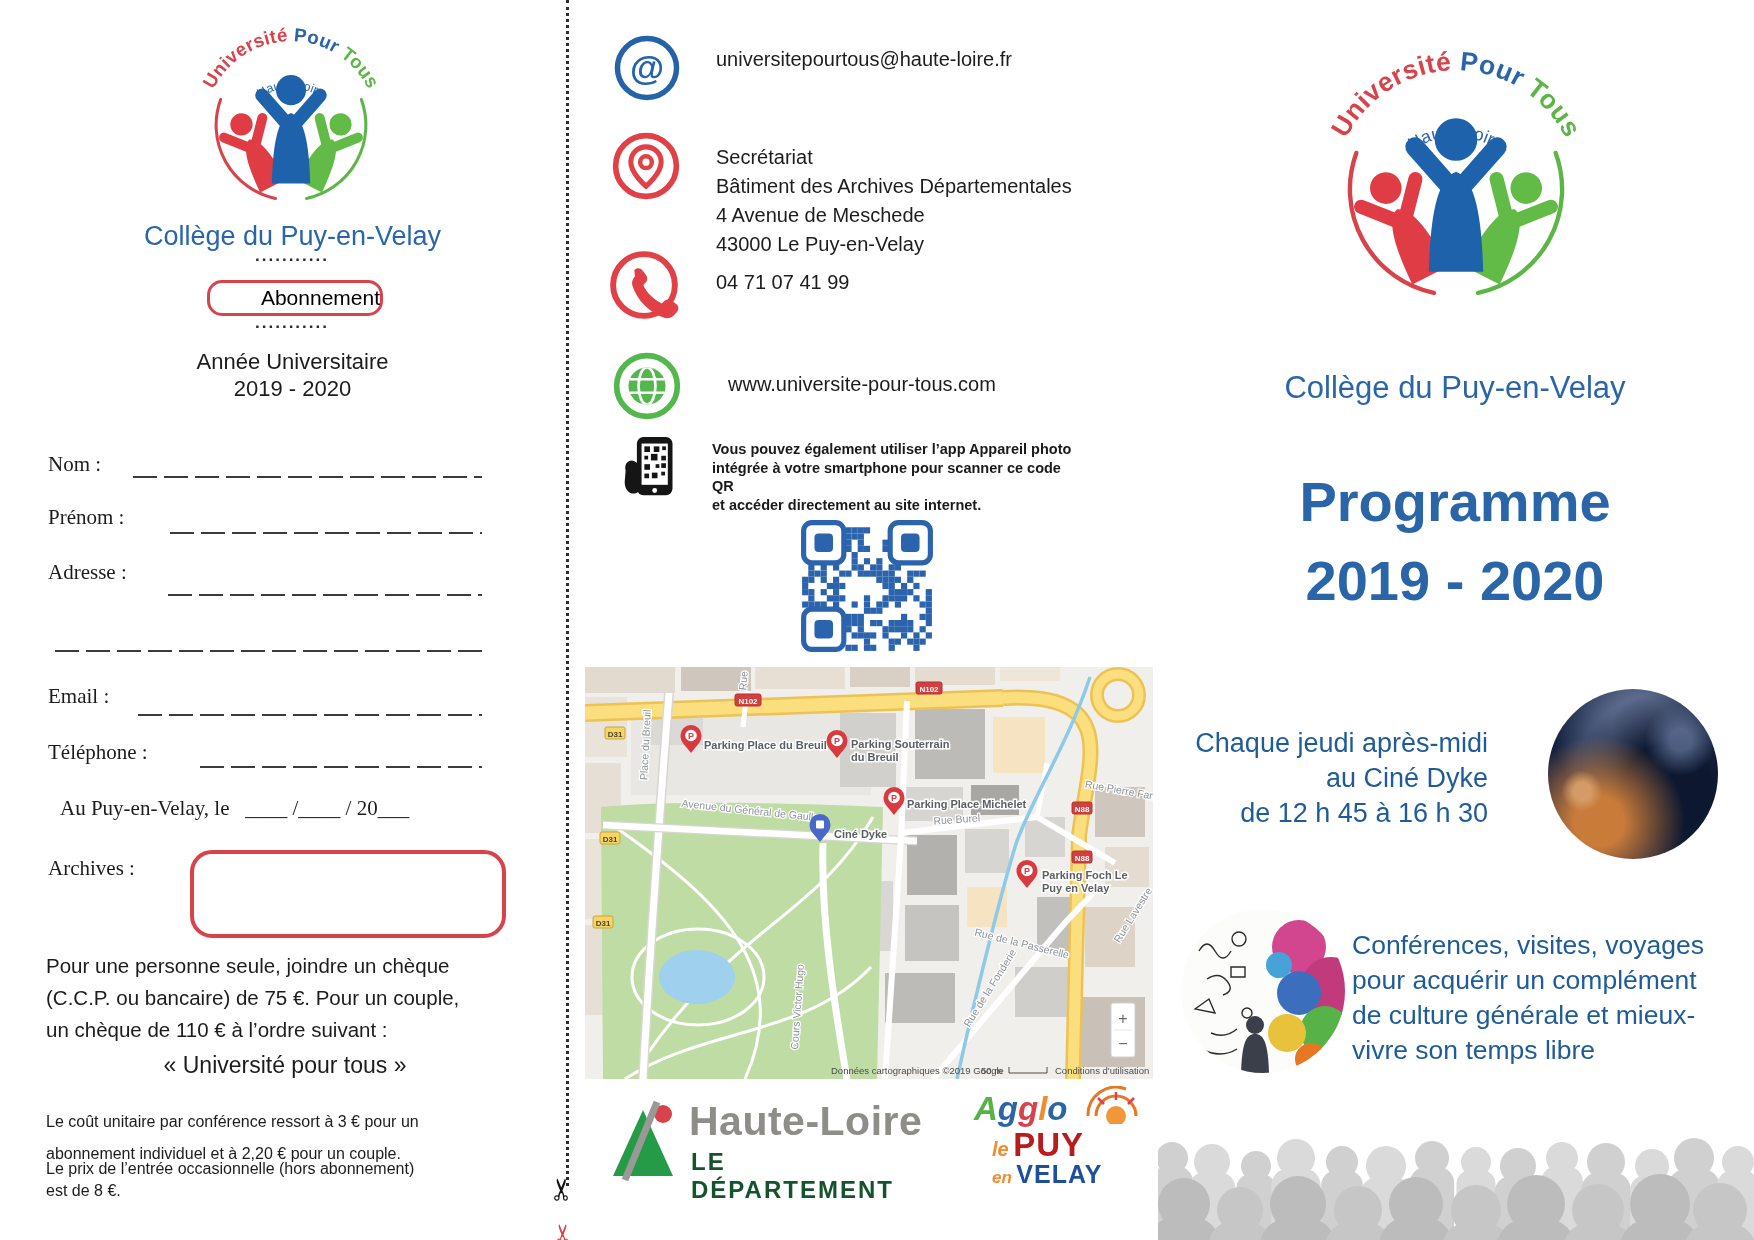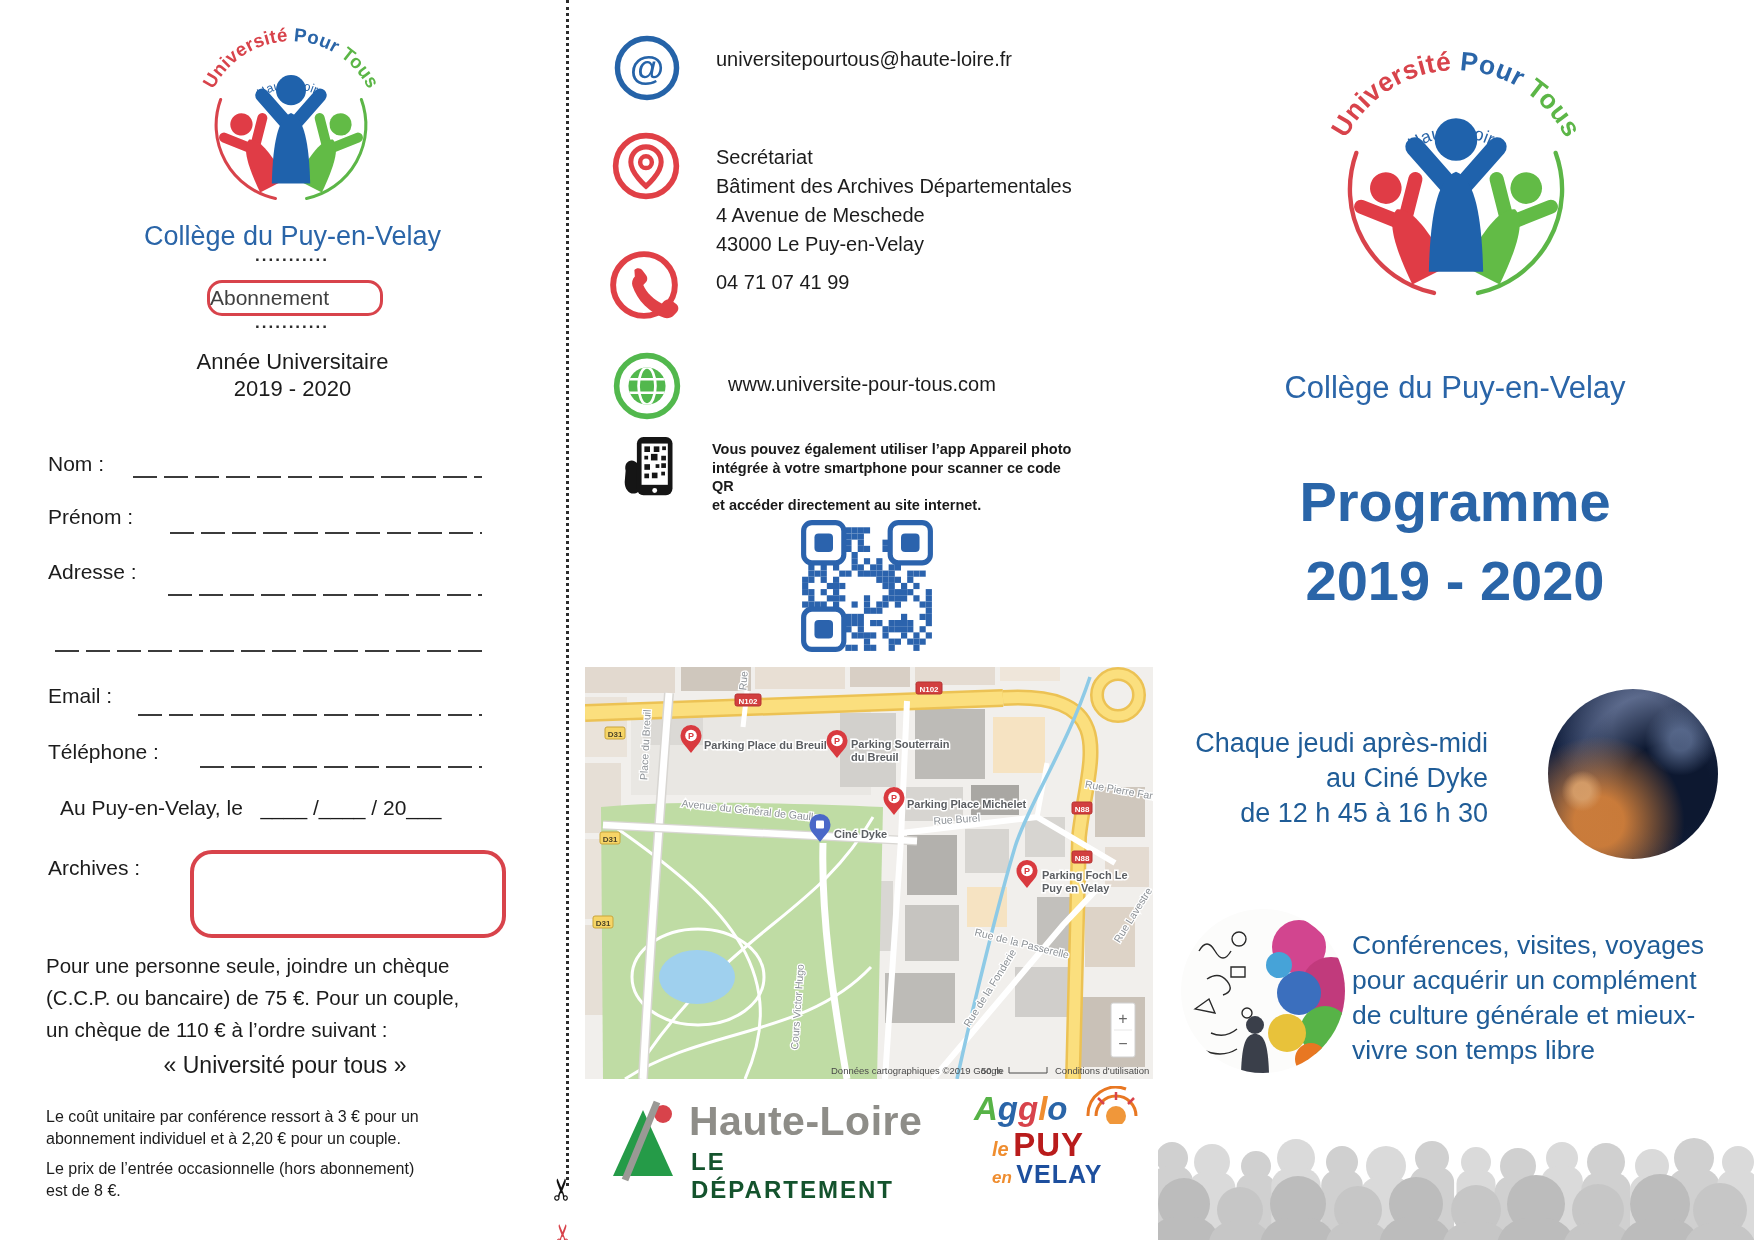--- a/index.html
+++ b/index.html
@@ -2,25 +2,25 @@
 <html><head>
 <meta charset="utf-8">
 <style>
   html,body{margin:0;padding:0;background:#888;}
   .page{position:relative;width:1754px;height:1240px;background:#fff;overflow:hidden;
         font-family:"Liberation Sans","DejaVu Sans",sans-serif;color:#222;}
   .abs{position:absolute;}
   .plines{white-space:pre-line;}
   .center{text-align:center;}
   .blue{color:#2a65a8;}
-  .formlabel{font-size:21px;color:#1c1c1c;}
+  .formlabel{font-size:21px;color:#1c1c1c;font-family:Liberation Serif, serif;}
   .dashline{height:2px;background:repeating-linear-gradient(90deg,#3b3b3b 0 24px,transparent 24px 31px);}
   .dots{font-size:17px;font-weight:bold;letter-spacing:2px;color:#2b2b2b;}
-  .badge-box{border:3px solid #d8434b;border-radius:15px;font-size:21px;color:#404040;
-             display:flex;align-items:center;justify-content:flex-start;}
+  .badge-box{border:3px solid #d8434b;border-radius:15px;font-size:21px;color:#000000;
+             display:flex;align-items:center;justify-content:flex-end;}
   .sig-box{border:4px solid #d8434b;border-radius:22px;}
   .cutline{border-left:3px dotted #2b2b2b;width:0;}
   .scissors{font-size:30px;color:#111;transform:rotate(-90deg);}
   .scissors.red{color:#d8434b;font-size:26px;}
   .contact-lines{font-size:20px;color:#1c1c1c;line-height:29px;white-space:pre-line;}
   .qrnote{font-size:14.5px;line-height:18.5px;color:#1a1a1a;font-weight:bold;white-space:pre-line;}
   .big-title{font-weight:bold;color:#2a65a8;font-size:56px;line-height:79px;}
   .sched{font-size:27px;line-height:35px;color:#1f5c97;}
   .descr{font-size:26.5px;line-height:35px;color:#1f5c97;}
   .speaker-circle{width:170px;height:170px;border-radius:50%;
@@ -102,21 +102,21 @@
     <span>____ /____ / 20___</span>
   </div>
 
   <span class="abs formlabel" style="left:48px;top:856px;">Archives :</span>
   <div class="abs sig-box" style="left:190px;top:850px;width:308px;height:80px;"></div>
 
   <div class="abs plines" style="left:46px;top:950px;width:460px;font-size:20.5px;line-height:32px;color:#1c1c1c;">Pour une personne seule, joindre un chèque
 (C.C.P. ou bancaire) de 75 €. Pour un couple,
 un chèque de 110 € à l’ordre suivant :</div>
   <div class="abs center" style="left:110px;top:1052px;width:350px;font-size:23px;color:#1c1c1c;">« Université pour tous »</div>
-  <div class="abs plines" style="left:46px;top:1106px;width:420px;font-size:16px;line-height:22px;color:#1c1c1c;">Le coût unitaire par conférence ressort à 3 € pour un
+  <div class="abs plines" style="left:46px;top:1106px;width:420px;font-size:16px;line-height:32px;color:#1c1c1c;">Le coût unitaire par conférence ressort à 3 € pour un
 abonnement individuel et à 2,20 € pour un couple.</div>
   <div class="abs plines" style="left:46px;top:1158px;width:420px;font-size:16px;line-height:22px;color:#1c1c1c;">Le prix de l’entrée occasionnelle (hors abonnement)
 est de 8 €.</div>
 
   <div class="abs cutline" style="left:566px;top:0;height:1186px;"></div>
   <div class="abs scissors" style="left:549px;top:1172px;">✂</div>
   <div class="abs scissors red" style="left:553px;top:1218px;">✂</div>
 
   <div id="contact-rows">
       <span class="abs" style="left: 612px; top: 33px;"><svg viewBox="0 0 64 64" width="70" height="70">

